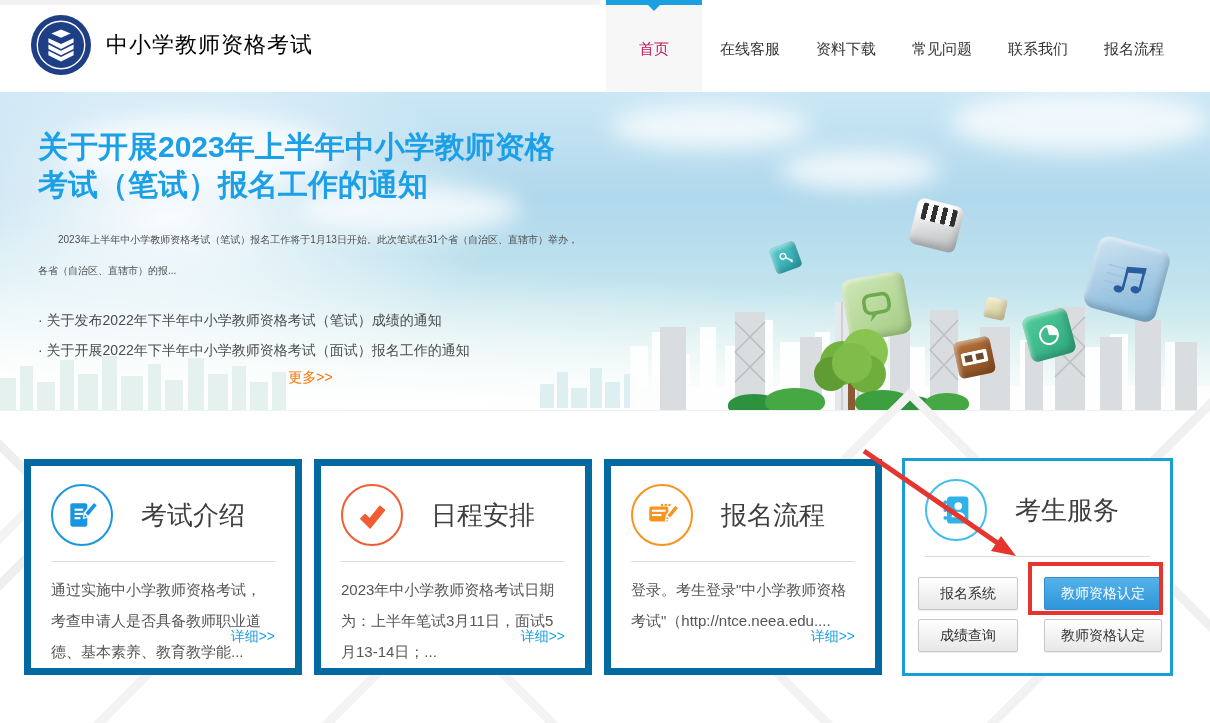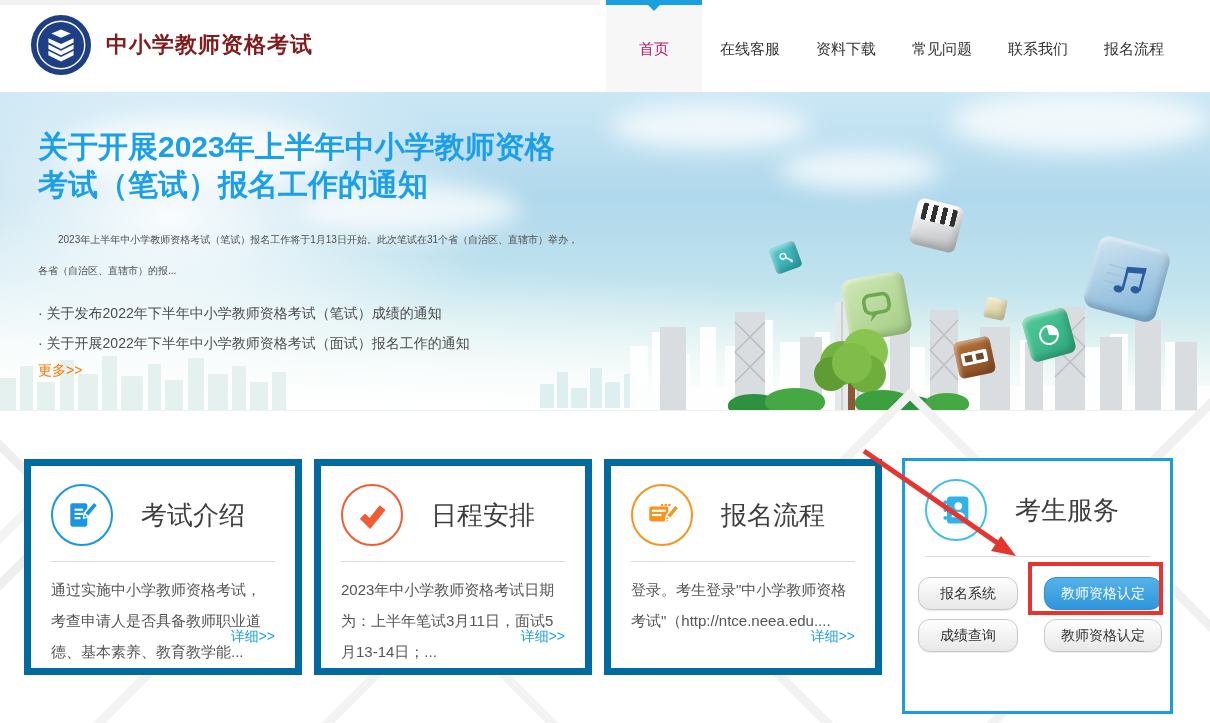--- a/index.html
+++ b/index.html
@@ -8,21 +8,21 @@
     position: relative; overflow: hidden; background:#fff;
     font-family: "Liberation Sans", "DejaVu Sans", sans-serif;
     -webkit-font-smoothing: antialiased;
   }
   
   .top-strip { position:absolute; top:0; left:0; width:600px; height:5px; background:#f2f2f2; z-index:4; }
   
   header { position:absolute; top:5px; left:0; width:1210px; height:87px; background:#fff; z-index:6; }
   .brand { position:absolute; left:30px; top:9px; display:flex; align-items:center; cursor:pointer; }
   .logo { width:62px; height:62px; flex:none; }
-  .site-title { margin-left:14px; font-size:22px; font-weight:bold; color:#7f1d1d; letter-spacing:1px; }
+  .site-title { margin-left:14px; font-size:22px; font-weight:normal; color:#000000; letter-spacing:1px; }
   nav { position:absolute; right:28px; top:0; height:87px; display:flex; z-index:7; }
   .nav-item { position:relative; width:96px; height:87px; line-height:87px; text-align:center;
               font-size:15px; color:#333; cursor:pointer; }
   .nav-item.active { background:#f7f7f7; color:#be185d; }
   .nav-item.active::before { content:""; position:absolute; top:-5px; left:0; right:0; height:5px; background:#1a9fe0; }
   .nav-item.active::after { content:""; position:absolute; top:0; left:50%; margin-left:-6px;
               border-left:6px solid transparent; border-right:6px solid transparent; border-top:6px solid #1a9fe0; }
   
   .banner { position:absolute; top:92px; left:0; width:1210px; height:328px; overflow:hidden;
     background:
@@ -40,47 +40,47 @@
   .bush { border-radius:55% 55% 45% 45%; }
   .cube { position:absolute; z-index:3; border-radius:15%;
           box-shadow: inset -3px -4px 7px rgba(0,0,0,.18), inset 2px 3px 4px rgba(255,255,255,.45);
           display:flex; align-items:center; justify-content:center; }
   .cube svg { display:block; }
   .keys { position:absolute; top:9%; left:12%; right:12%; height:36%;
           background: repeating-linear-gradient(90deg, #2f2f2f 0 5px, #f5f5f5 5px 10px); border-radius:2px; }
   .banner-content { position:absolute; left:38px; top:36px; width:545px; z-index:5; }
   .banner-content h1 { font-size:30px; line-height:38px; font-weight:700; color:#1ba0e8; cursor:pointer; }
   .banner-content p { margin-top:20px; font-size:10px; line-height:31px; color:#4d4d4d; text-indent:2em; }
-  .banner-content ul { margin-top:12px; list-style:none; }
+  .banner-content ul { margin-top:19px; list-style:none; }
   .banner-content li { font-size:14px; line-height:30px; color:#4d4d4d; cursor:pointer; }
   .banner-content li::before { content:"·  "; }
-  .more-link { display:block; text-align:left; margin-top:4px; font-size:14px; color:#ff7200; text-decoration:none; cursor:pointer; }
+  .more-link { display:block; text-align:center; margin-top:4px; font-size:14px; color:#ff7200; text-decoration:none; cursor:pointer; }
   
   .main { position:absolute; top:420px; left:0; width:1210px; height:303px; background:#fff; z-index:5; }
   .deco { position:absolute; border:9px solid #eee; transform:rotate(45deg); z-index:0; }
   #deco1 { width:150px; height:150px; left:-105px; top:20px; }
   #deco2 { width:210px; height:210px; left:-70px; top:120px; border-color:#f3f3f3; }
   #deco3 { width:300px; height:300px; left:760px; top:30px; border-color:#f2f2f2; }
   #deco4 { width:220px; height:220px; left:330px; top:230px; border-color:#f3f3f3; }
   #deco5 { width:180px; height:180px; left:1130px; top:5px; border-color:#f0f0f0; }
   .card { position:absolute; top:39px; width:278px; height:216px; background:#fff;
           border:7px solid #0369a1; z-index:2; }
   #card1 { left:24px; } #card2 { left:314px; } #card3 { left:604px; }
-  #card4 { left:902px; top:38px; width:271px; height:256px; border:3px solid #199ed8; }
+  #card4 { left:902px; top:38px; width:271px; height:218px; border:3px solid #199ed8; }
   .card-head { display:flex; align-items:center; padding:18px 20px 0 20px; }
   .icon-circle { width:62px; height:62px; border-radius:50%; border:2px solid; flex:none;
                  display:flex; align-items:center; justify-content:center; }
   .ring-blue { border-color:#1a96e0; } .ring-red { border-color:#f25c33; }
   .ring-amber { border-color:#f7941e; } .ring-sky { border-color:#41bdec; }
   .card-title { margin-left:28px; font-size:26px; color:#3f3f3f; }
   .card-divider { margin:15px 20px 0; height:1px; background:#dcdcdc; }
   .card-text { margin:12px 20px 0; font-size:15px; line-height:31px; color:#555; }
   .card-link { position:absolute; right:20px; bottom:22px; font-size:14px; color:#1a9fe0; text-decoration:none; cursor:pointer; }
   .svc-buttons { display:grid; grid-template-columns:100px 118px; column-gap:26px; row-gap:9px; margin:20px 0 0 13px; }
-  .svc-btn { height:33px; border:1px solid #c8c8c8; border-radius:12px; font-size:14px; color:#333;
+  .svc-btn { height:33px; border:1px solid #c8c8c8; border-radius:2px; font-size:14px; color:#333;
              background:linear-gradient(#ffffff,#e7e7e7); box-shadow:0 1px 1px rgba(0,0,0,.08);
              display:flex; align-items:center; justify-content:center; cursor:pointer;
              font-family:inherit; }
   .svc-btn.primary { background:linear-gradient(#55b2ea,#2e96da); border-color:#2d8fce; color:#fff; }
   
   .annotation-box { position:absolute; left:1028px; top:562px; width:135px; height:53px;
                     border:4px solid #e5352e; z-index:40; pointer-events:none; }
   .annotation-svg { position:absolute; top:0; left:0; z-index:41; pointer-events:none; }
 </style>
 </head>

